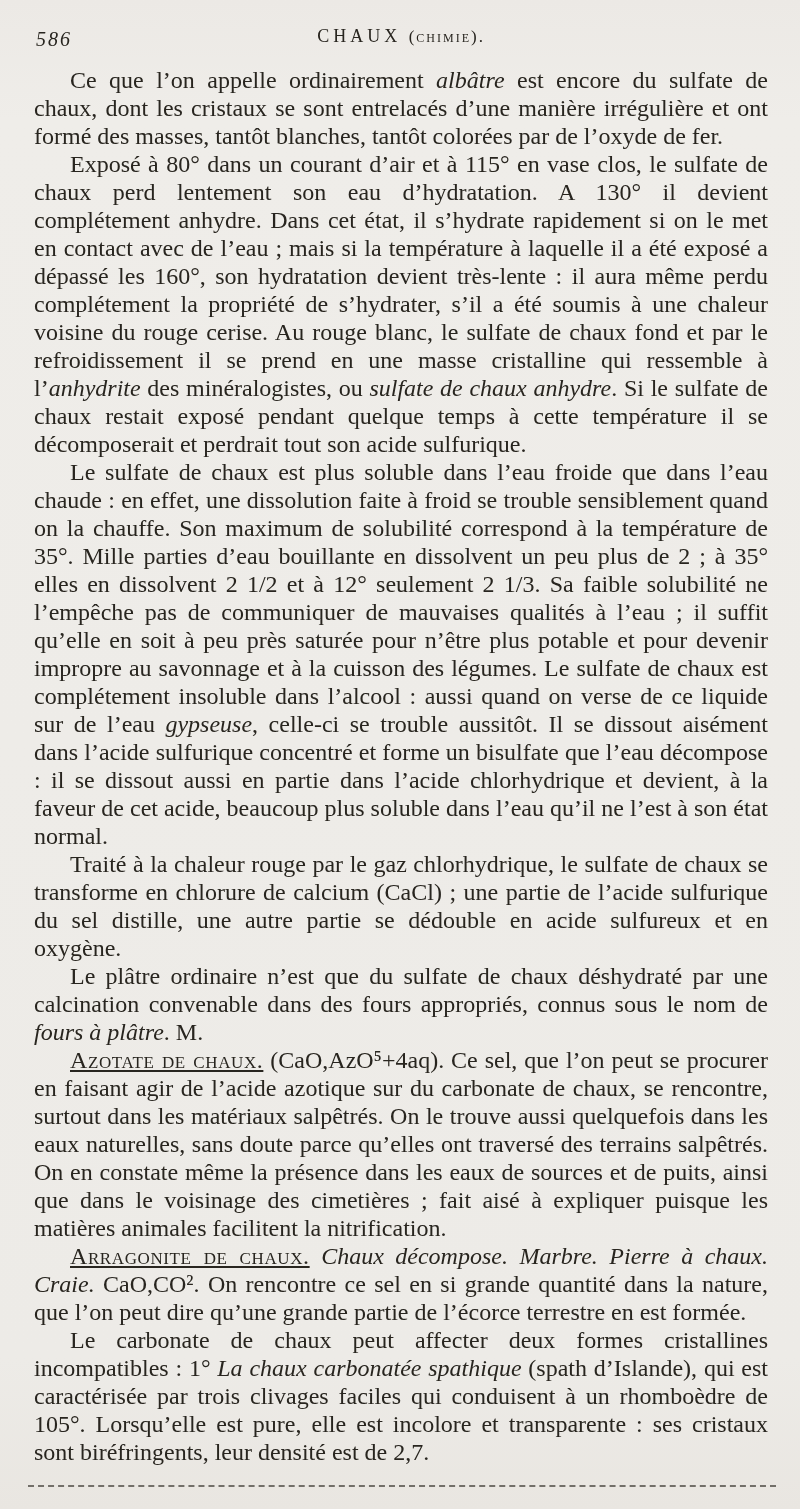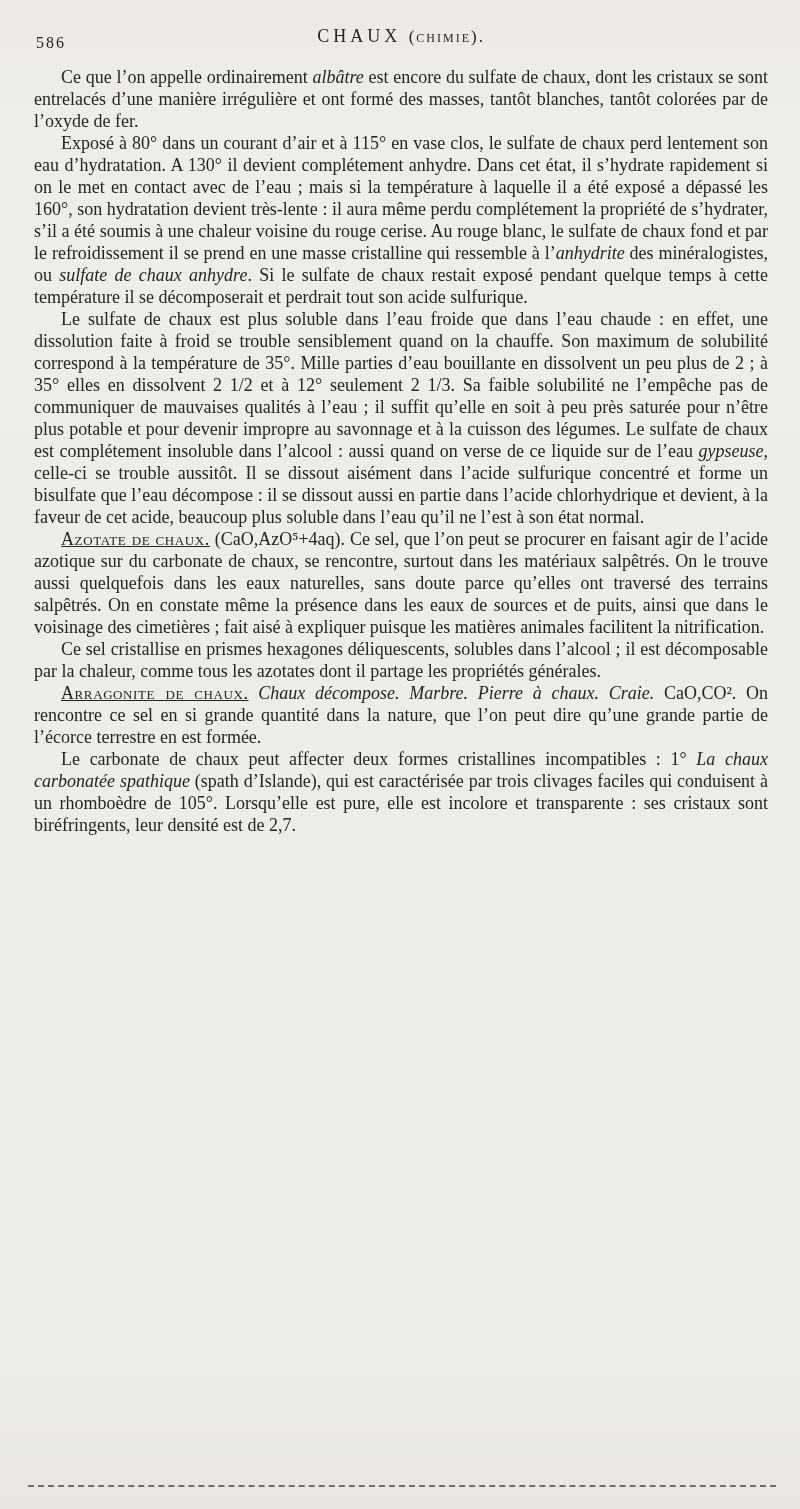--- a/index.html
+++ b/index.html
@@ -13,32 +13,32 @@
   .page{
     position:relative;
     box-sizing:border-box;
     width:800px;height:1509px;
     padding:24px 32px 0 34px;
     background:
       linear-gradient(180deg,#ece9e5 0%,#efede9 8%,#edebe7 90%,#e9e6e1 100%);
   }
   .hdr{position:relative;height:36px;margin-bottom:6px;}
   .pnum{
-    position:absolute;left:2px;top:10px;
-    font-size:16px;letter-spacing:2px;
+    position:absolute;left:2px;top:4px;
+    font-size:20px;letter-spacing:2px;font-style:italic;
   }
   .rtitle{
     position:absolute;left:0;right:0;top:2px;
     text-align:center;font-size:18px;letter-spacing:3px;
   }
   .rtitle .main{letter-spacing:4px;}
   .rtitle .sub{font-variant:small-caps;letter-spacing:2px;font-size:17px;}
   .textbody{
-    font-size:18px;
-    line-height:22px;
+    font-size:24px;
+    line-height:28px;
     text-align:justify;
     hyphens:auto;
   }
   p.para{margin:0;text-indent:1.5em;}
   .it{font-style:italic;}
   .sc{font-variant:small-caps;letter-spacing:0.6px;text-decoration:underline;}
   .bottom-rule{
     position:absolute;
     left:28px;right:24px;bottom:22px;
     border-top:2px dashed #55524c;
@@ -52,21 +52,22 @@
 
   <div class="hdr">
     <span class="pnum">586</span>
     <span class="rtitle"><span class="main">CHAUX</span> <span class="sub">(chimie).</span></span>
   </div>
 
   <div class="textbody">
       <p class="para"><span>Ce que l’on appelle ordinairement </span><span class="it">albâtre</span><span> est encore du sulfate de chaux, dont les cristaux se sont entrelacés d’une manière irrégulière et ont formé des masses, tantôt blanches, tantôt colorées par de l’oxyde de fer.</span></p>
       <p class="para"><span>Exposé à 80° dans un courant d’air et à 115° en vase clos, le sulfate de chaux perd lentement son eau d’hydratation. A 130° il devient complétement anhydre. Dans cet état, il s’hydrate rapidement si on le met en contact avec de l’eau ; mais si la température à laquelle il a été exposé a dépassé les 160°, son hydratation devient très-lente : il aura même perdu complétement la propriété de s’hydrater, s’il a été soumis à une chaleur voisine du rouge cerise. Au rouge blanc, le sulfate de chaux fond et par le refroidissement il se prend en une masse cristalline qui ressemble à l’</span><span class="it">anhydrite</span><span> des minéralogistes, ou </span><span class="it">sulfate de chaux anhydre</span><span>. Si le sulfate de chaux restait exposé pendant quelque temps à cette température il se décomposerait et perdrait tout son acide sulfurique.</span></p>
       <p class="para"><span>Le sulfate de chaux est plus soluble dans l’eau froide que dans l’eau chaude : en effet, une dissolution faite à froid se trouble sensiblement quand on la chauffe. Son maximum de solubilité correspond à la température de 35°. Mille parties d’eau bouillante en dissolvent un peu plus de 2 ; à 35° elles en dissolvent 2 1/2 et à 12° seulement 2 1/3. Sa faible solubilité ne l’empêche pas de communiquer de mauvaises qualités à l’eau ; il suffit qu’elle en soit à peu près saturée pour n’être plus potable et pour devenir impropre au savonnage et à la cuisson des légumes. Le sulfate de chaux est complétement insoluble dans l’alcool : aussi quand on verse de ce liquide sur de l’eau </span><span class="it">gypseuse</span><span>, celle-ci se trouble aussitôt. Il se dissout aisément dans l’acide sulfurique concentré et forme un bisulfate que l’eau décompose : il se dissout aussi en partie dans l’acide chlorhydrique et devient, à la faveur de cet acide, beaucoup plus soluble dans l’eau qu’il ne l’est à son état normal.</span></p>
+      <p class="para"><span>Traité à la chaleur rouge par le gaz chlorhydrique, le sulfate de chaux se transforme en chlorure de calcium (CaCl) ; une partie de l’acide sulfurique du sel distille, une autre partie se dédouble en acide sulfureux et en oxygène.</span></p>
+      <p class="para"><span>Le plâtre ordinaire n’est que du sulfate de chaux déshydraté par une calcination convenable dans des fours appropriés, connus sous le nom de </span><span class="it">fours à plâtre</span><span>.  M.</span></p>
       <p class="para"><span class="sc">Azotate de chaux.</span><span> (CaO,AzO⁵+4aq).  Ce sel, que l’on peut se procurer en faisant agir de l’acide azotique sur du carbonate de chaux, se rencontre, surtout dans les matériaux salpêtrés. On le trouve aussi quelquefois dans les eaux naturelles, sans doute parce qu’elles ont traversé des terrains salpêtrés. On en constate même la présence dans les eaux de sources et de puits, ainsi que dans le voisinage des cimetières ; fait aisé à expliquer puisque les matières animales facilitent la nitrification.</span></p>
-      <p class="para"><span>Ce sel cristallise en prismes hexagones déliquescents, solubles dans l’alcool ; il est décomposable par la chaleur, comme tous les azotates dont il partage les propriétés générales.</span></p>
       <p class="para"><span class="sc">Arragonite de chaux.</span><span>  </span><span class="it">Chaux décompose. Marbre. Pierre à chaux. Craie.</span><span> CaO,CO².  On rencontre ce sel en si grande quantité dans la nature, que l’on peut dire qu’une grande partie de l’écorce terrestre en est formée.</span></p>
       <p class="para"><span>Le carbonate de chaux peut affecter deux formes cristallines incompatibles : 1° </span><span class="it">La chaux carbonatée spathique</span><span> (spath d’Islande), qui est caractérisée par trois clivages faciles qui conduisent à un rhomboèdre de 105°. Lorsqu’elle est pure, elle est incolore et transparente : ses cristaux sont biréfringents, leur densité est de 2,7.</span></p>
     </div>
 
   <div class="bottom-rule"></div>
 
 </div>
 
 </body></html>

